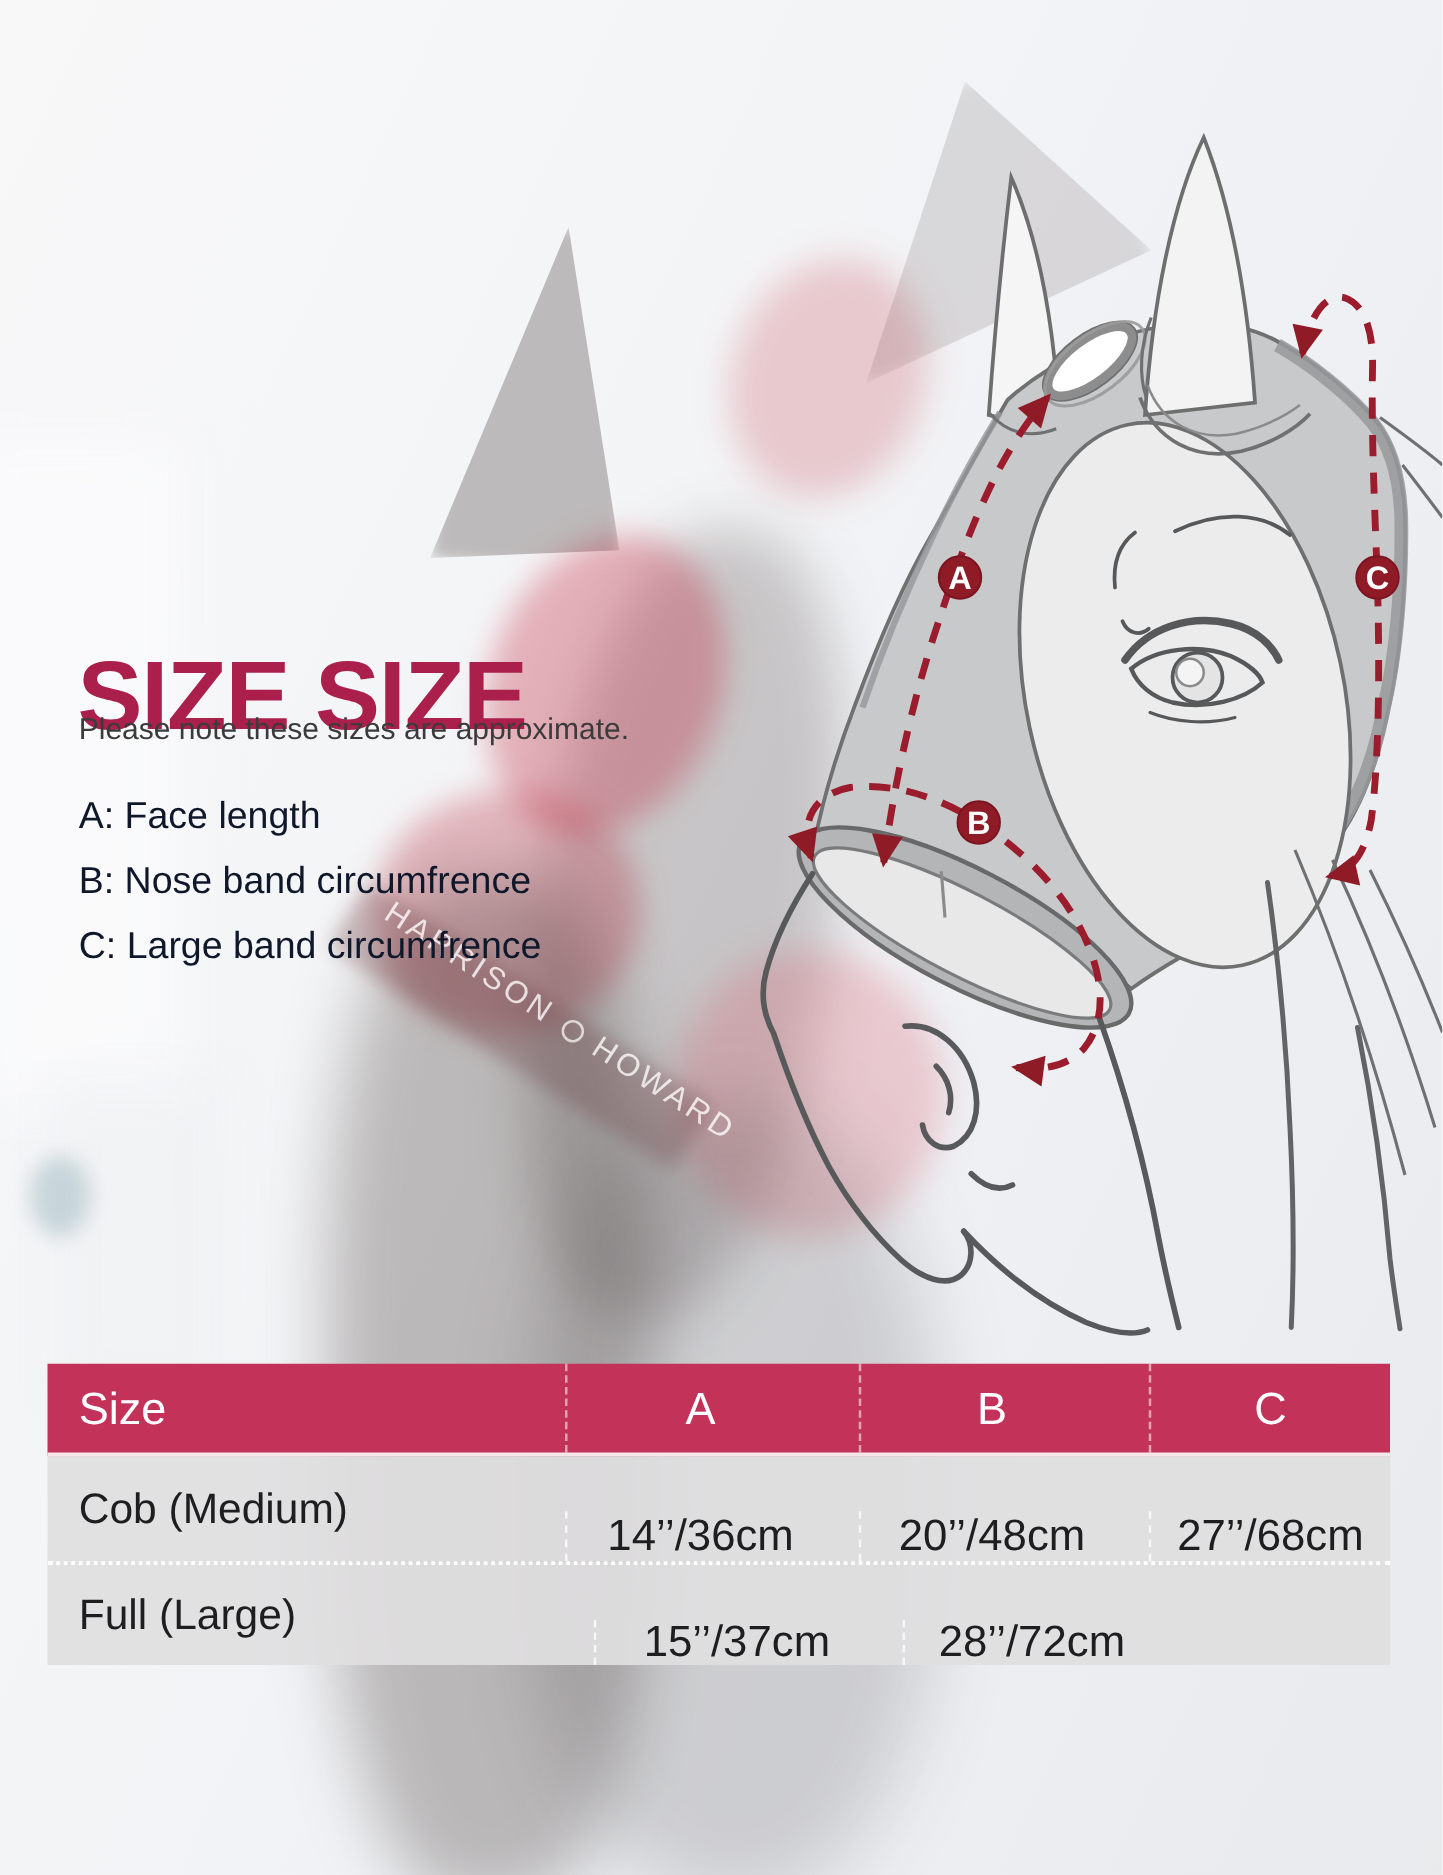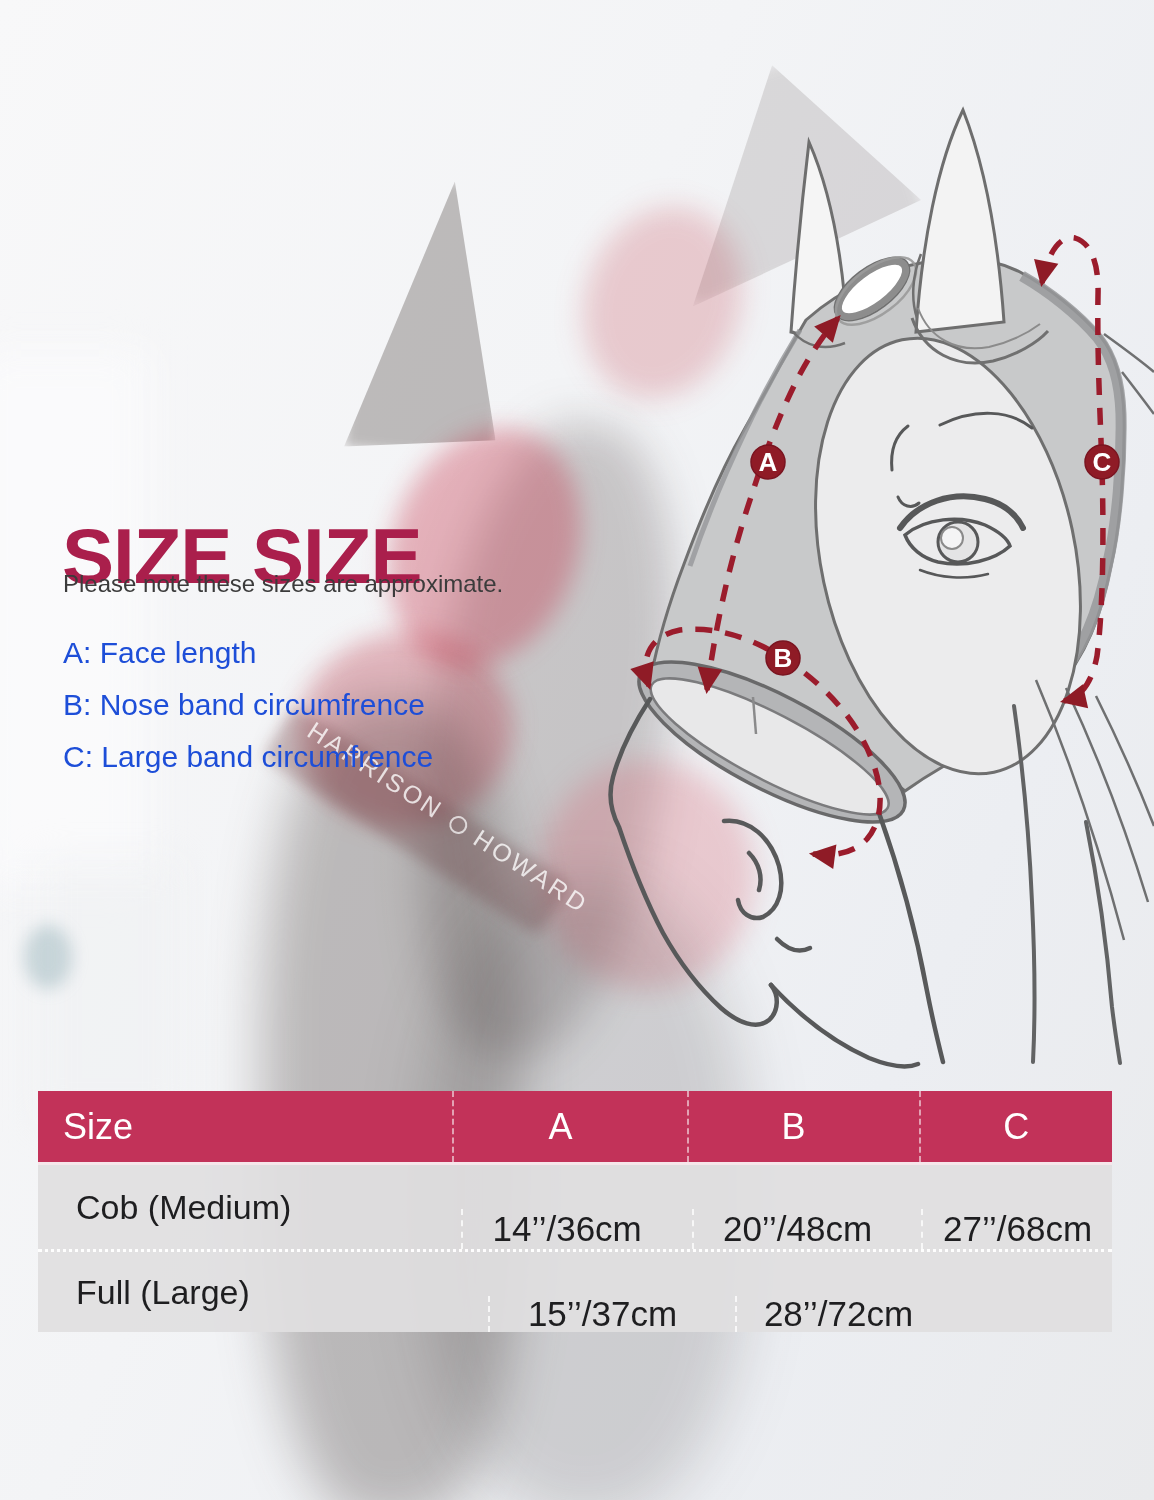--- a/index.html
+++ b/index.html
@@ -35,27 +35,27 @@
   .brand-bandbg{left:295px;top:705px;width:330px;height:62px;background:rgba(96,48,52,.28);
     border-radius:10px;filter:blur(7px);transform:rotate(33deg);transform-origin:left top;}
   .brand-band{left:318px;top:716px;transform:rotate(33deg);transform-origin:left top;
     color:rgba(255,255,255,.78);font-size:25px;letter-spacing:3px;white-space:nowrap;
     display:flex;align-items:center;gap:12px;}
   .brand-emblem{width:14px;height:14px;border:2px solid rgba(255,255,255,.7);border-radius:50%;display:inline-block;}
   
   .title{position:absolute;left:62px;top:464px;font-size:78px;font-weight:700;
     letter-spacing:-1px;color:#aa1f4c;line-height:1.05;}
   .note{position:absolute;left:63px;top:570px;font-size:24px;color:#3b3b3b;}
-  .legend{position:absolute;left:63px;top:627px;font-size:30px;color:#1d4ed8;}
+  .legend{position:absolute;left:63px;top:627px;font-size:30px;color:#0f172a;}
   .legend div{height:52px;line-height:52px;}
   
   .size-table{position:absolute;left:38px;top:1091px;width:1074px;}
   .trow{display:flex;width:100%;box-sizing:border-box;gap:20px;}
   .thead{height:74px;background:#c23259;border-bottom:3px solid rgba(252,250,250,.9);}
-  .tbody-row{height:84px;background:rgba(224,223,224,.93);padding-left:13px;}
+  .tbody-row{height:84px;background:rgba(224,223,224,.93);}
   .tbody-row.last{height:83px;border-top:3px dotted rgba(255,255,255,.95);}
   .cell{display:flex;align-items:center;justify-content:center;box-sizing:border-box;}
   .col-size{width:417px;justify-content:flex-start;padding-left:25px;}
   .col-a{width:227px;}.col-b{width:225px;}.col-c{width:205px;}
   .thead .cell{color:#ffffff;font-size:36px;}
   .thead .col-a,.thead .col-b,.thead .col-c{border-left:2px dashed rgba(255,255,255,.55);}
   .tbody-row .cell{color:#1e1e20;font-size:35px;}
   .tbody-row .col-size{font-size:34px;}
   .tbody-row .col-a,.tbody-row .col-b,.tbody-row .col-c{border-left:2px dashed rgba(252,252,252,.85);margin-top:44px;}
   svg.illus{position:absolute;left:0;top:0;pointer-events:none;}

